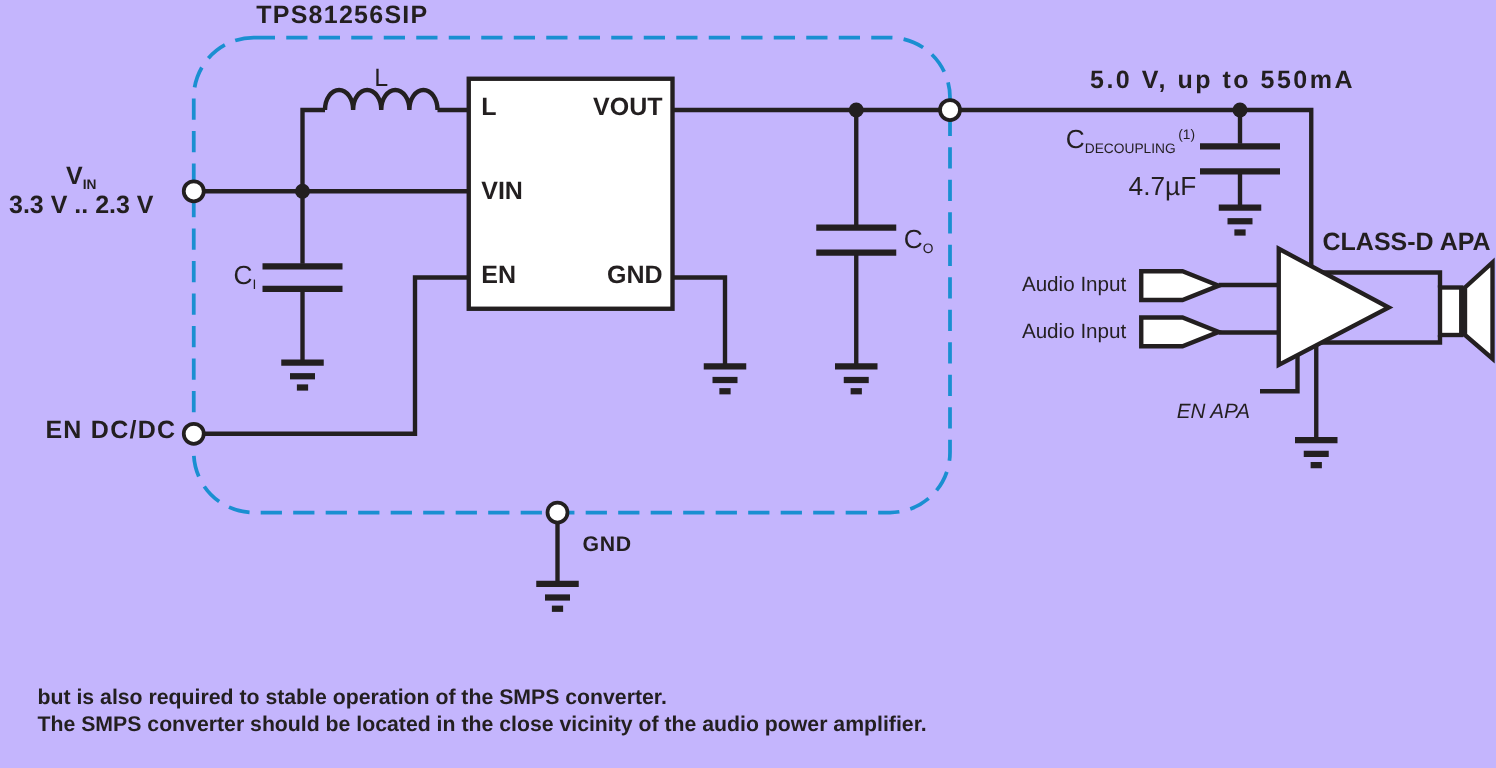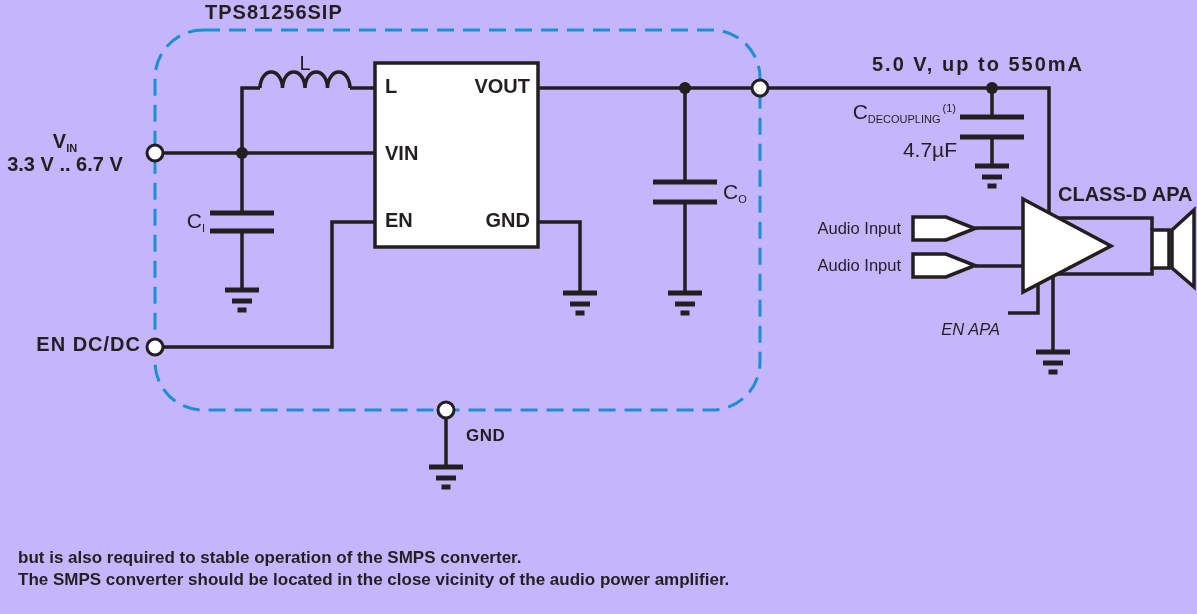--- a/index.html
+++ b/index.html
@@ -9,21 +9,21 @@
   }
   svg{position:absolute;left:0;top:0;}
   .lbl{position:absolute;white-space:nowrap;line-height:1.15;}
   .b{font-weight:bold;}
   .r{text-align:right;}
   .c{text-align:center;}
   .subt{font-size:11px;position:relative;top:4px;}
   .supt{font-size:11px;position:relative;top:-7px;margin-left:2px;}
   .fmark{font-size:11px;position:relative;top:-5px;display:inline-block;width:22px;}
   .fl{line-height:22px;}
-  .fl.indent{margin-left:10px;}
+  .fl.indent{margin-left:22px;}
 </style>
 </head>
 <body>
 
 <div class="canvas">
 
   <svg width="1197" height="614" viewBox="0 0 1197 614" xmlns="http://www.w3.org/2000/svg">
     <defs>
       <g id="gndsym">
         <line x1="-17" y1="0" x2="17" y2="0"></line>
@@ -100,21 +100,21 @@
 
   <div class="lbl b" style="left:385px;top:75px;font-size:20px;">L</div>
   <div class="lbl b" style="left:385px;top:142px;font-size:20px;">VIN</div>
   <div class="lbl b" style="left:385px;top:209px;font-size:20px;">EN</div>
   <div class="lbl b r" style="left:420px;top:75px;width:110px;font-size:20px;">VOUT</div>
   <div class="lbl b r" style="left:420px;top:209px;width:110px;font-size:20px;">GND</div>
 
   <div class="lbl c" style="left:285px;top:52px;width:40px;font-size:20px;">L</div>
 
   <div class="lbl b c" style="left:0px;top:130px;width:130px;font-size:20px;"><span>V</span><span class="subt">IN</span></div>
-  <div class="lbl b c" style="left:0px;top:153px;width:130px;font-size:20px;">3.3 V .. 6.7 V</div>
+  <div class="lbl b c" style="left:0px;top:153px;width:130px;font-size:20px;">3.3 V .. 2.3 V</div>
 
   <div class="lbl b r" style="left:0px;top:333px;width:141px;font-size:20px;letter-spacing:1px;">EN DC/DC</div>
 
   <div class="lbl r" style="left:100px;top:209px;width:105px;font-size:21px;"><span>C</span><span class="subt">I</span></div>
 
   <div class="lbl" style="left:723px;top:180px;font-size:21px;"><span>C</span><span class="subt">O</span></div>
 
   <div class="lbl b c" style="left:828px;top:53px;width:300px;font-size:20px;letter-spacing:2px;">5.0 V, up to 550mA</div>
 
   <div class="lbl r" style="left:700px;top:100px;width:256px;font-size:21px;"><span>C</span><span class="subt">DECOUPLING</span><span class="supt">(1)</span></div>

